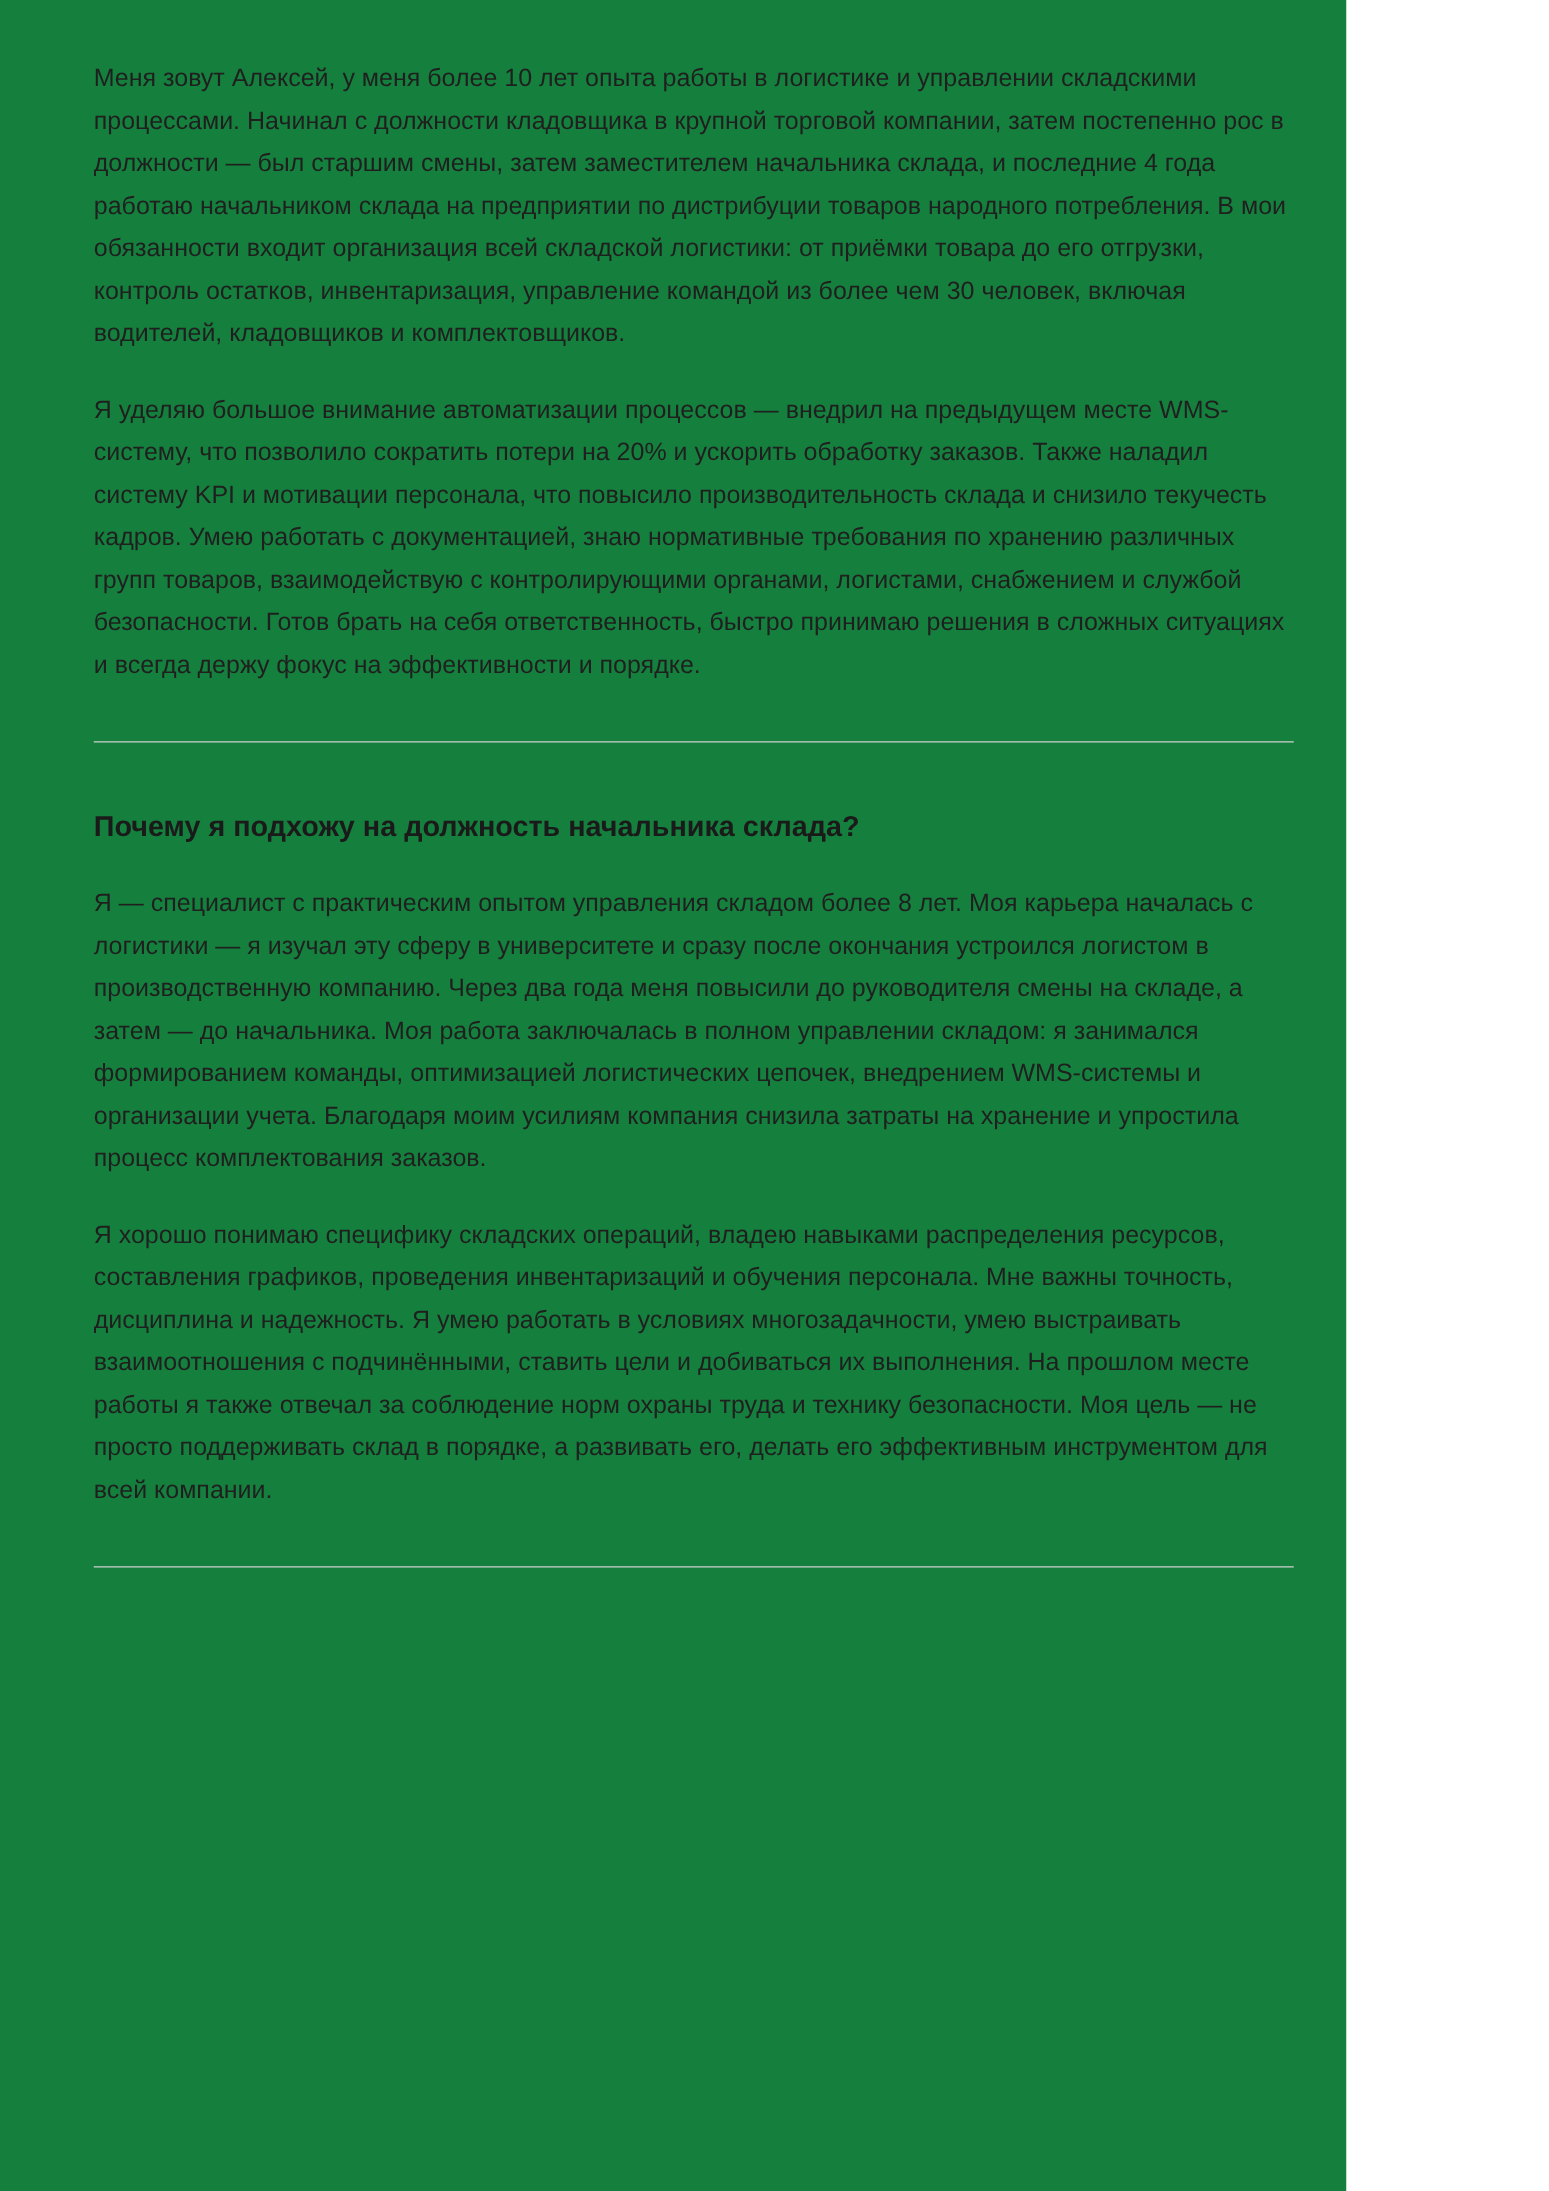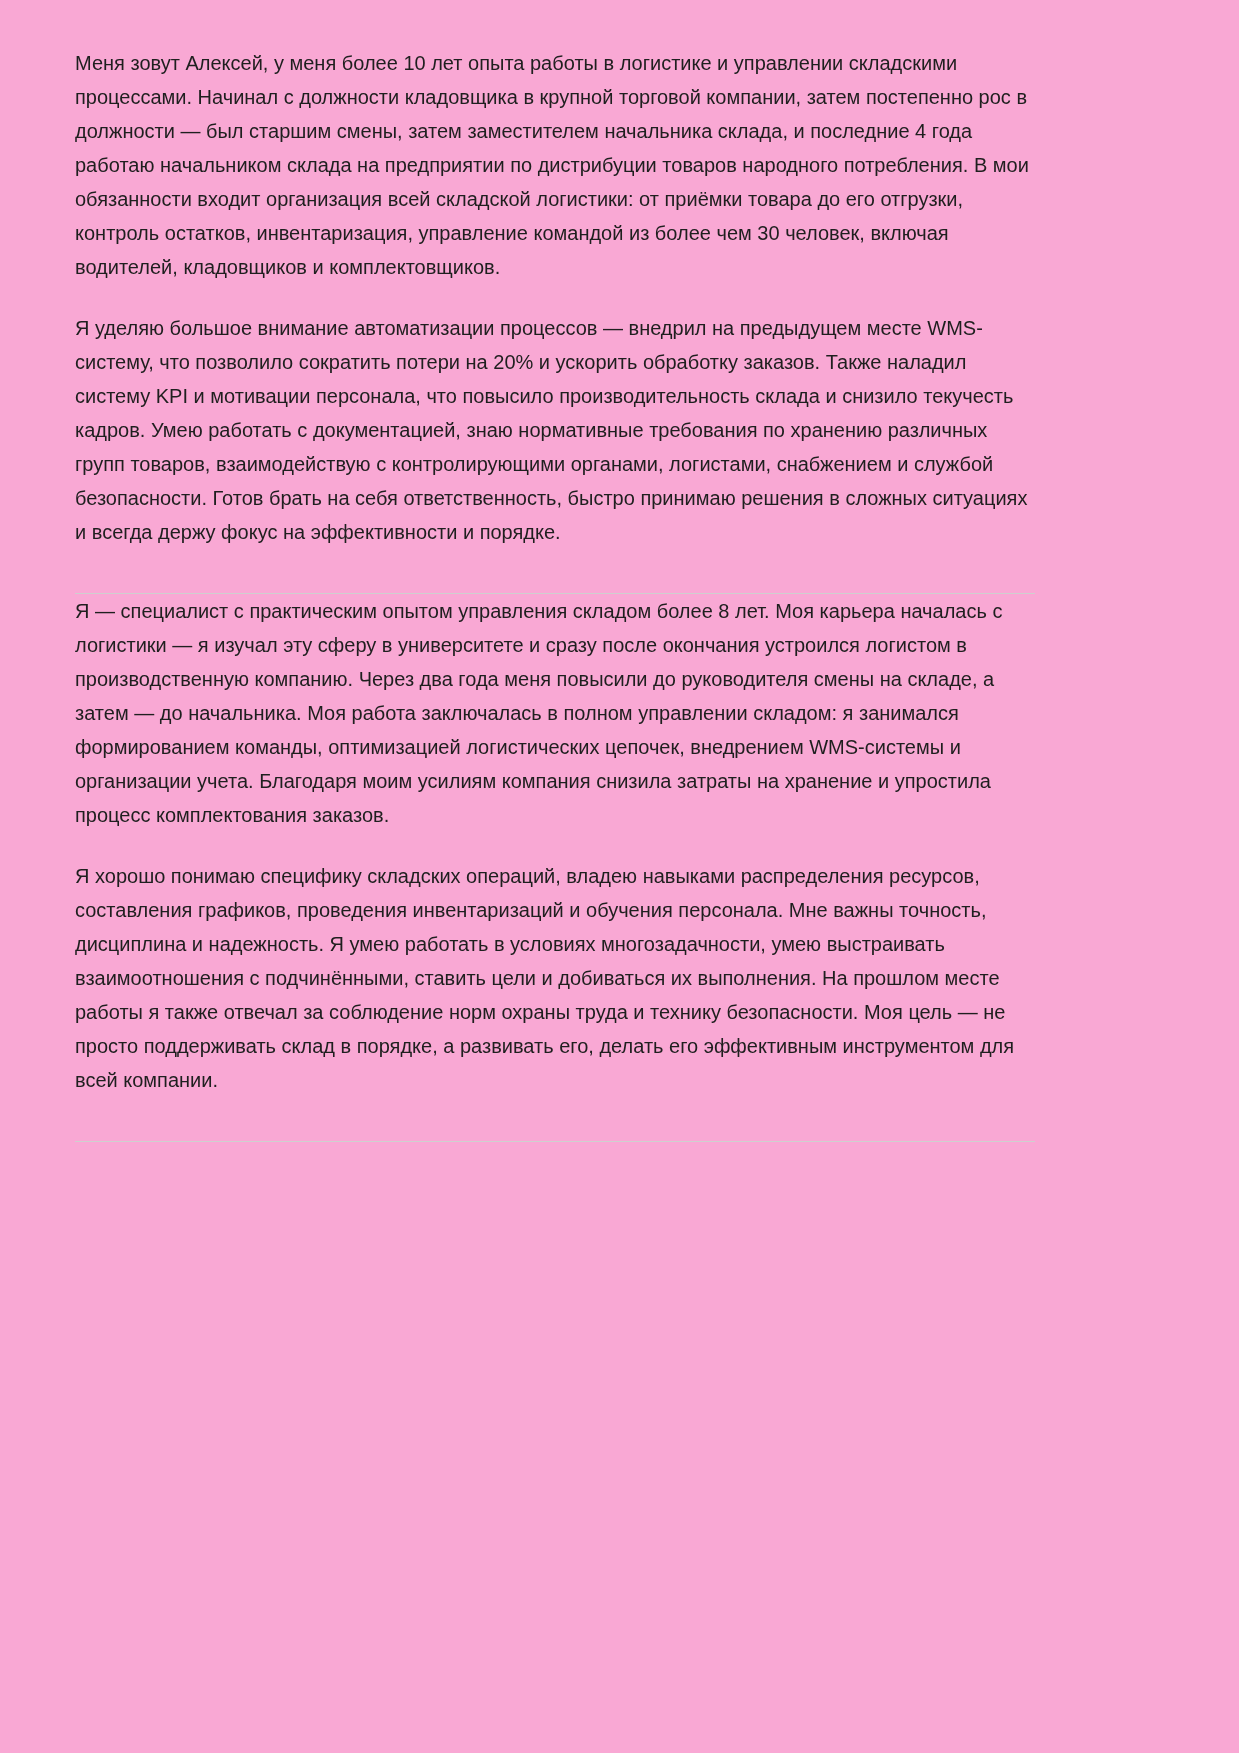--- a/index.html
+++ b/index.html
@@ -3,23 +3,23 @@
 <meta charset="utf-8">
 <title>Document</title>
 <style>
   html, body {
     margin: 0;
     padding: 0;
     background: #ffffff;
   }
   .page {
     position: relative;
-    width: 1239px;
+    width: 1077px;
     min-height: 1753px;
-    background: #f9a8d4;
+    background: #15803d;
     box-sizing: border-box;
     padding: 46px 204px 40px 75px;
     font-family: "Liberation Sans", "DejaVu Sans", sans-serif;
     color: #1f1f1f;
     overflow: hidden;
   }
   .content {
     width: 960px;
   }
   .para {
@@ -53,20 +53,21 @@
 
 <div class="page">
   <div class="content">
 
     <p class="para">Меня зовут Алексей, у меня более 10 лет опыта работы в логистике и управлении складскими процессами. Начинал с должности кладовщика в крупной торговой компании, затем постепенно рос в должности — был старшим смены, затем заместителем начальника склада, и последние 4 года работаю начальником склада на предприятии по дистрибуции товаров народного потребления. В мои обязанности входит организация всей складской логистики: от приёмки товара до его отгрузки, контроль остатков, инвентаризация, управление командой из более чем 30 человек, включая водителей, кладовщиков и комплектовщиков.</p>
 
     <p class="para">Я уделяю большое внимание автоматизации процессов — внедрил на предыдущем месте WMS-систему, что позволило сократить потери на 20% и ускорить обработку заказов. Также наладил систему KPI и мотивации персонала, что повысило производительность склада и снизило текучесть кадров. Умею работать с документацией, знаю нормативные требования по хранению различных групп товаров, взаимодействую с контролирующими органами, логистами, снабжением и службой безопасности. Готов брать на себя ответственность, быстро принимаю решения в сложных ситуациях и всегда держу фокус на эффективности и порядке.</p>
 
     <hr class="divider">
 
+    <h2 class="section-heading">Почему я подхожу на должность начальника склада?</h2>
 
     <p class="para">Я — специалист с практическим опытом управления складом более 8 лет. Моя карьера началась с логистики — я изучал эту сферу в университете и сразу после окончания устроился логистом в производственную компанию. Через два года меня повысили до руководителя смены на складе, а затем — до начальника. Моя работа заключалась в полном управлении складом: я занимался формированием команды, оптимизацией логистических цепочек, внедрением WMS-системы и организации учета. Благодаря моим усилиям компания снизила затраты на хранение и упростила процесс комплектования заказов.</p>
 
     <p class="para">Я хорошо понимаю специфику складских операций, владею навыками распределения ресурсов, составления графиков, проведения инвентаризаций и обучения персонала. Мне важны точность, дисциплина и надежность. Я умею работать в условиях многозадачности, умею выстраивать взаимоотношения с подчинёнными, ставить цели и добиваться их выполнения. На прошлом месте работы я также отвечал за соблюдение норм охраны труда и технику безопасности. Моя цель — не просто поддерживать склад в порядке, а развивать его, делать его эффективным инструментом для всей компании.</p>
 
     <hr class="divider">
 
 
   </div>
 </div>

